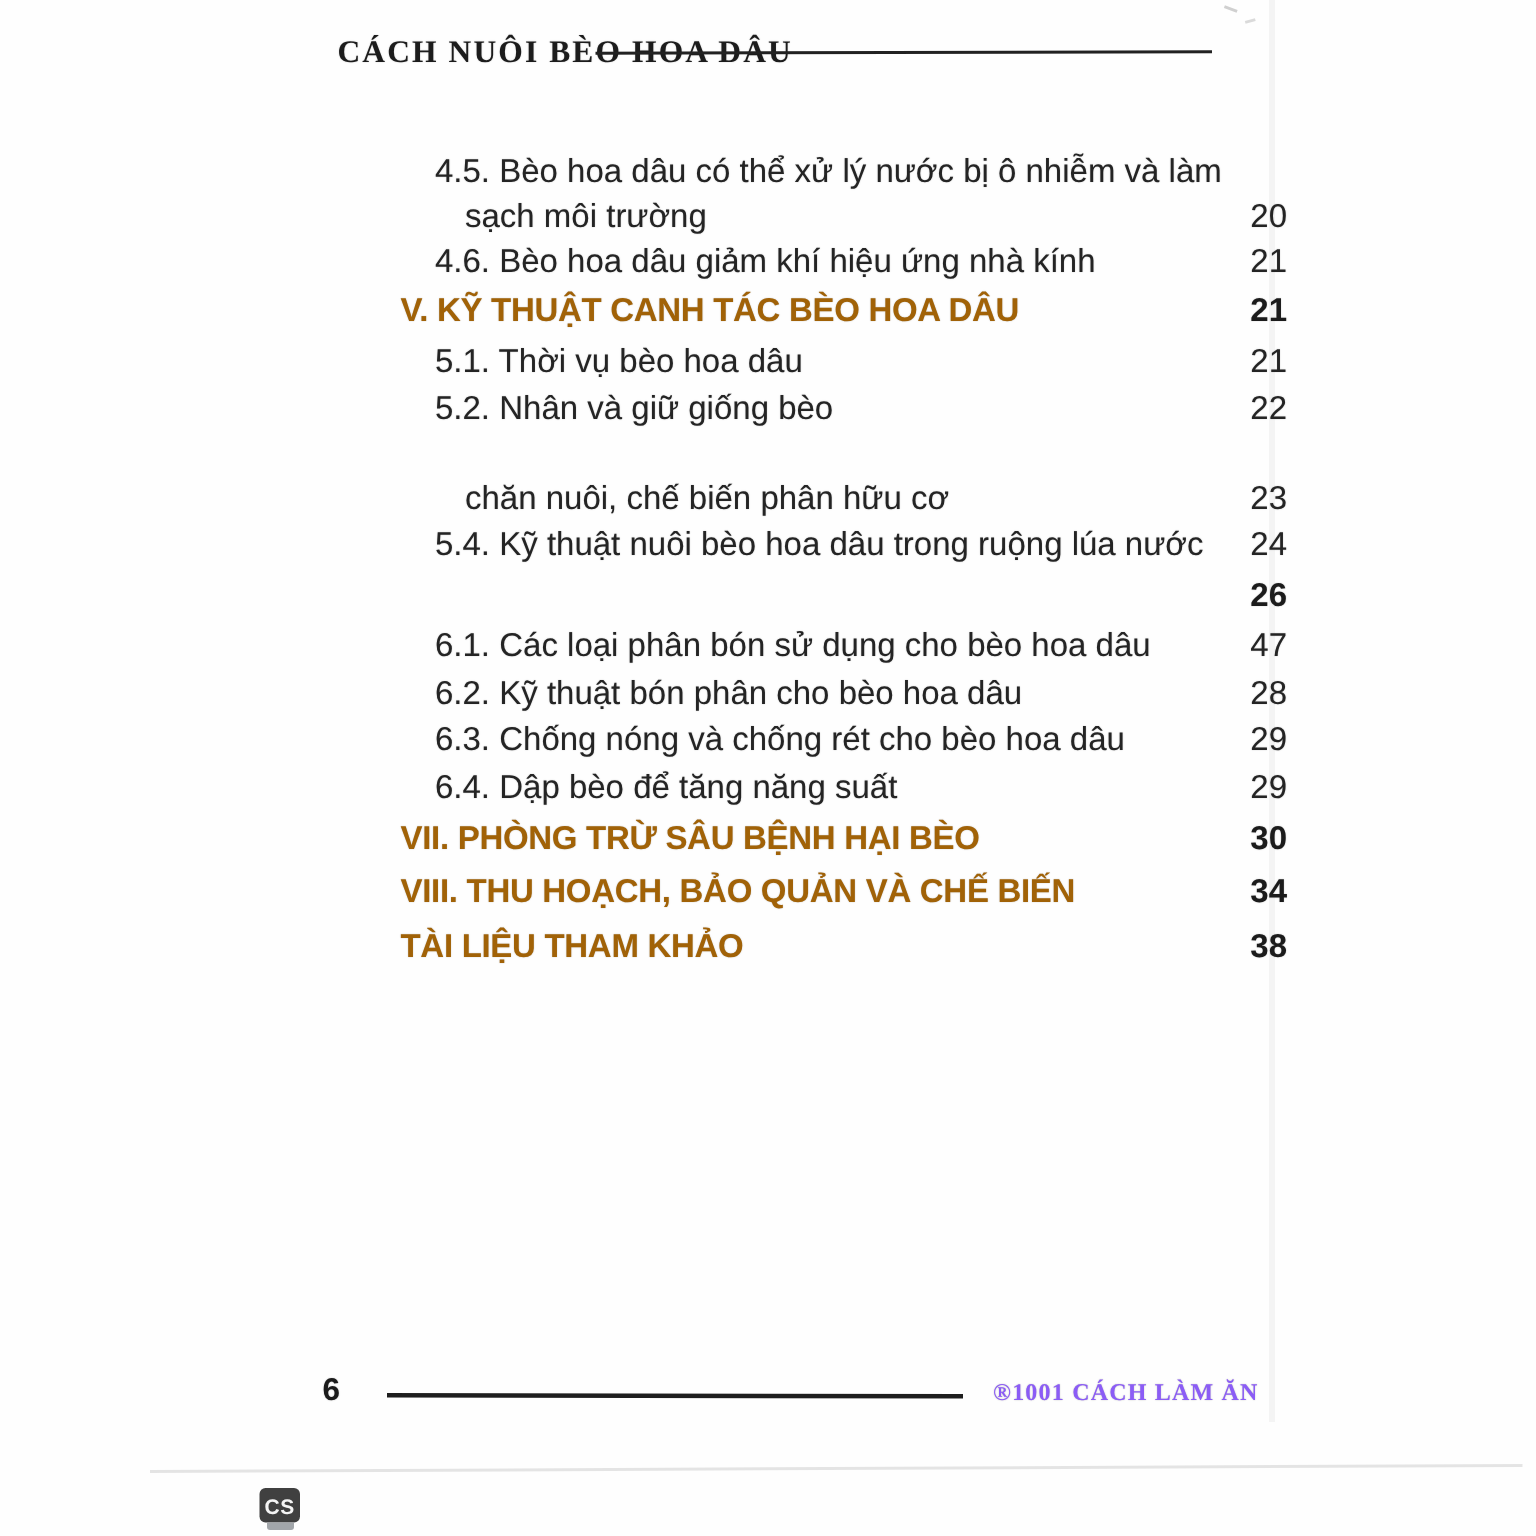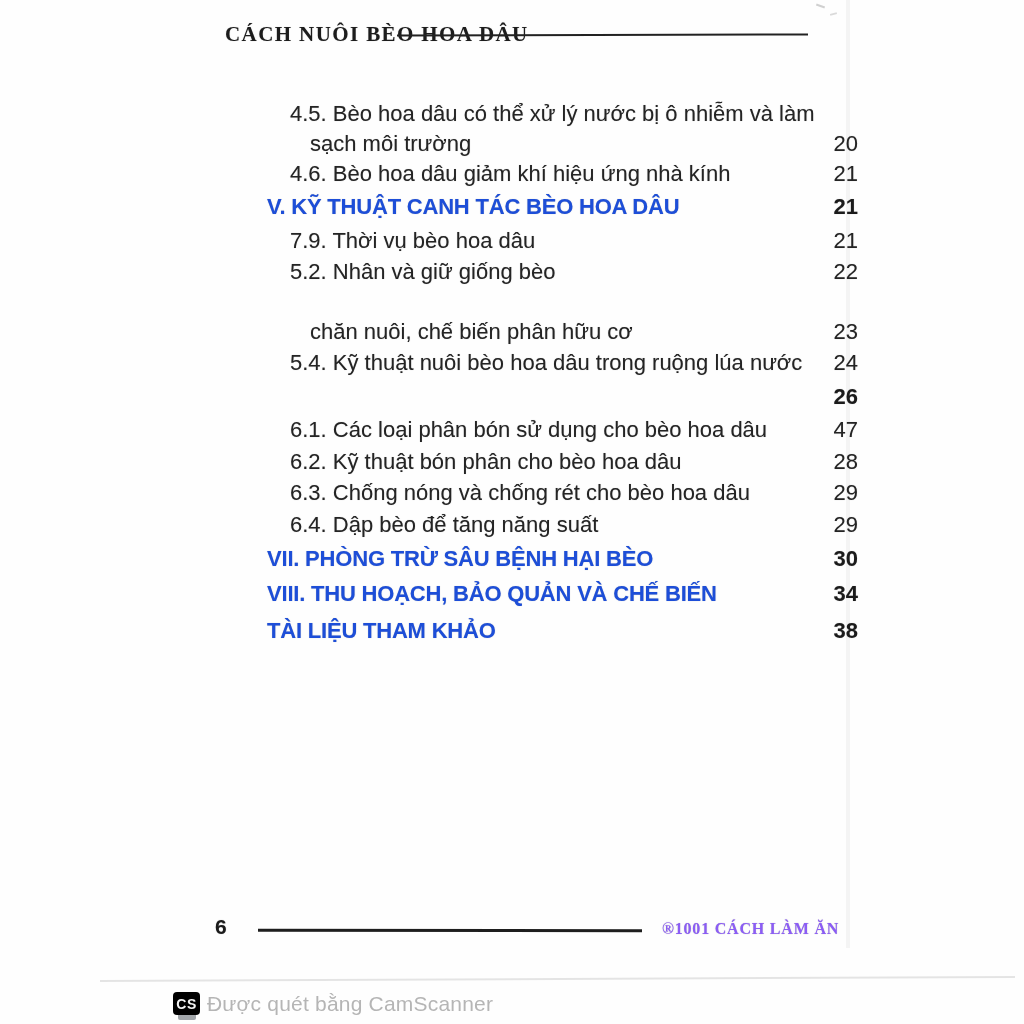--- a/index.html
+++ b/index.html
@@ -27,21 +27,21 @@
   .toc{position:absolute;left:0;top:0;width:1024px;height:700px;}
   .toc-row{
     position:absolute;left:0;width:1024px;height:28px;
     font-size:22px;line-height:28px;white-space:nowrap;
     text-shadow:0 0 1px rgba(40,40,40,.28);
     margin-left:45px;
   }
   .toc-row .t{position:absolute;top:0;}
   .toc-row.sub .t{left:245px;}
   .toc-row.cont .t{left:265px;}
-  .toc-row.section .t{left:222px;font-weight:700;letter-spacing:-.2px;color:#1d4ed8;}
+  .toc-row.section .t{left:222px;font-weight:700;letter-spacing:-.2px;color:#a16207;}
   .toc-row .p{
     position:absolute;top:0;right:211px;text-align:right;
   }
   .toc-row.section .p{font-weight:700;color:#1b1b1b;}
   
   .footer-num{
     position:absolute;left:215px;top:915px;
     font-size:21px;font-weight:700;color:#1b1b1b;
     text-shadow:0 0 1px rgba(30,30,30,.3);
   }
@@ -52,21 +52,21 @@
   .footer-brand{
     position:absolute;left:662px;top:920px;
     font-family:"Liberation Serif",serif;
     font-weight:700;font-size:16px;letter-spacing:.8px;
     color:#8b5cf6;white-space:nowrap;
     text-shadow:0 0 1px rgba(30,30,30,.3);
   }
   
   .cs-badge{
     position:absolute;left:173px;top:992px;width:27px;height:23px;
-    background:#000000;border-radius:4px;
+    background:#404040;border-radius:4px;
     color:#f4f4f4;font-size:14px;font-weight:700;
     display:flex;align-items:center;justify-content:center;
     letter-spacing:.5px;
   }
   .cs-badge-tab{
     position:absolute;left:178px;top:1015px;width:18px;height:5px;
     background:#a2a6aa;border-radius:0 0 2px 2px;
   }
   .cs-text{
     position:absolute;left:207px;top:992px;
@@ -110,21 +110,21 @@
     </div>
     <div class="toc-row sub" style="top:160px">
       <span class="t">4.6. Bèo hoa dâu giảm khí hiệu ứng nhà kính</span>
       <span class="p">21</span>
     </div>
     <div class="toc-row section" style="top:193px">
       <span class="t">V. KỸ THUẬT CANH TÁC BÈO HOA DÂU</span>
       <span class="p">21</span>
     </div>
     <div class="toc-row sub" style="top:227px">
-      <span class="t">7.9. Thời vụ bèo hoa dâu</span>
+      <span class="t">5.1. Thời vụ bèo hoa dâu</span>
       <span class="p">21</span>
     </div>
     <div class="toc-row sub" style="top:258px">
       <span class="t">5.2. Nhân và giữ giống bèo</span>
       <span class="p">22</span>
     </div>
     <div class="toc-row cont" style="top:318px">
       <span class="t">chăn nuôi, chế biến phân hữu cơ</span>
       <span class="p">23</span>
     </div>
@@ -170,15 +170,14 @@
   <div class="footer-rule"></div>
   <div class="footer-brand">®1001 CÁCH LÀM ĂN</div>
 
   <div class="artifact-vline"></div>
   <div class="artifact-bottomline"></div>
   <div class="artifact-smudge1"></div>
   <div class="artifact-smudge2"></div>
 
   <div class="cs-badge">CS</div>
   <div class="cs-badge-tab"></div>
-  <div class="cs-text">Được quét bằng CamScanner</div>
 
 </div>
 
 </body></html>

